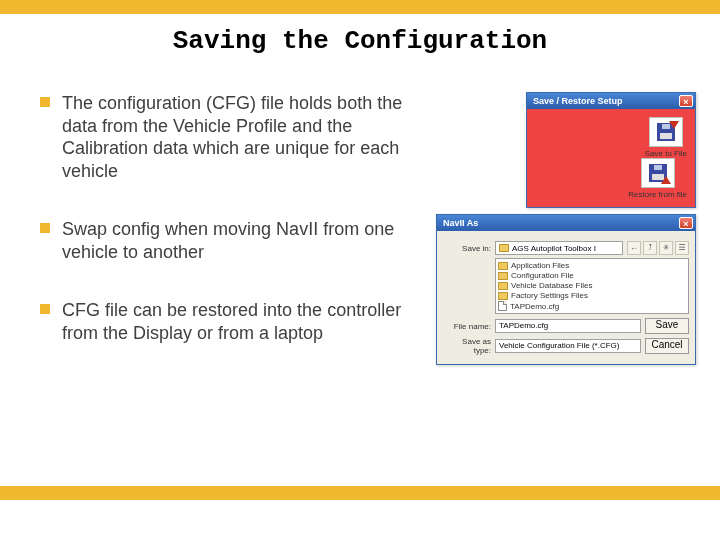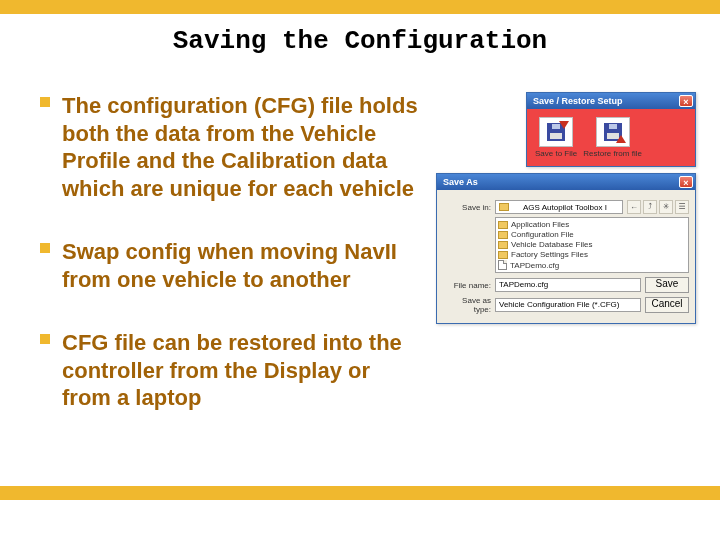--- a/index.html
+++ b/index.html
@@ -41,23 +41,23 @@
   }
   .bullet-marker {
     width: 10px;
     height: 10px;
     background: #f0b82e;
     margin-top: 5px;
     margin-right: 12px;
     flex-shrink: 0;
   }
   .bullet-text {
-    font-size: 22px;
-    font-weight: bold;
-    color: #a16207;
+    font-size: 18px;
+    font-weight: normal;
+    color: #404040;
     line-height: 1.25;
   }
   .right-side {
     width: 260px;
     display: flex;
     flex-direction: column;
     gap: 6px;
   }
   
   .dlg {
@@ -89,23 +89,22 @@
     border-radius: 2px;
   }
   .dlg1 {
     width: 170px;
     margin-left: auto;
     margin-right: 0;
   }
   .dlg1-body {
     padding: 8px;
     display: flex;
-    flex-direction: row;
+    flex-direction: column;
     align-items: flex-end;
-    gap: 6px;
   }
   .btn-group {
     display: flex;
     flex-direction: column;
     align-items: center;
     gap: 2px;
   }
   .icon-btn {
     width: 34px;
     height: 30px;
@@ -177,21 +176,21 @@
   }
   .savein-select {
     flex: 1;
     height: 14px;
     background: #fff;
     border: 1px solid #a0a0a0;
     font-size: 8px;
     padding: 0 3px;
     display: flex;
     align-items: center;
-    gap: 14px;
+    gap: 3px;
     overflow: hidden;
   }
   .folder-glyph {
     width: 10px;
     height: 8px;
     background: #f0c860;
     border: 1px solid #c09830;
     flex-shrink: 0;
   }
   .toolbar-btns {
@@ -315,21 +314,21 @@
             <div class="disk-icon"></div>
             <div class="red-arrow up"></div>
           </div>
           <div class="btn-caption">Restore from file</div>
         </div>
       </div>
     </div>
 
     <div class="dlg dlg2">
       <div class="dlg-titlebar">
-        <span>Save As</span>
+        <span>NavII As</span>
         <div class="dlg-close">×</div>
       </div>
       <div class="dlg2-body">
         <div class="row">
           <div class="row-label">Save in:</div>
           <div class="savein-select">
             <div class="folder-glyph"></div>
             <span>AGS Autopilot Toolbox I</span>
           </div>
           <div class="toolbar-btns">

